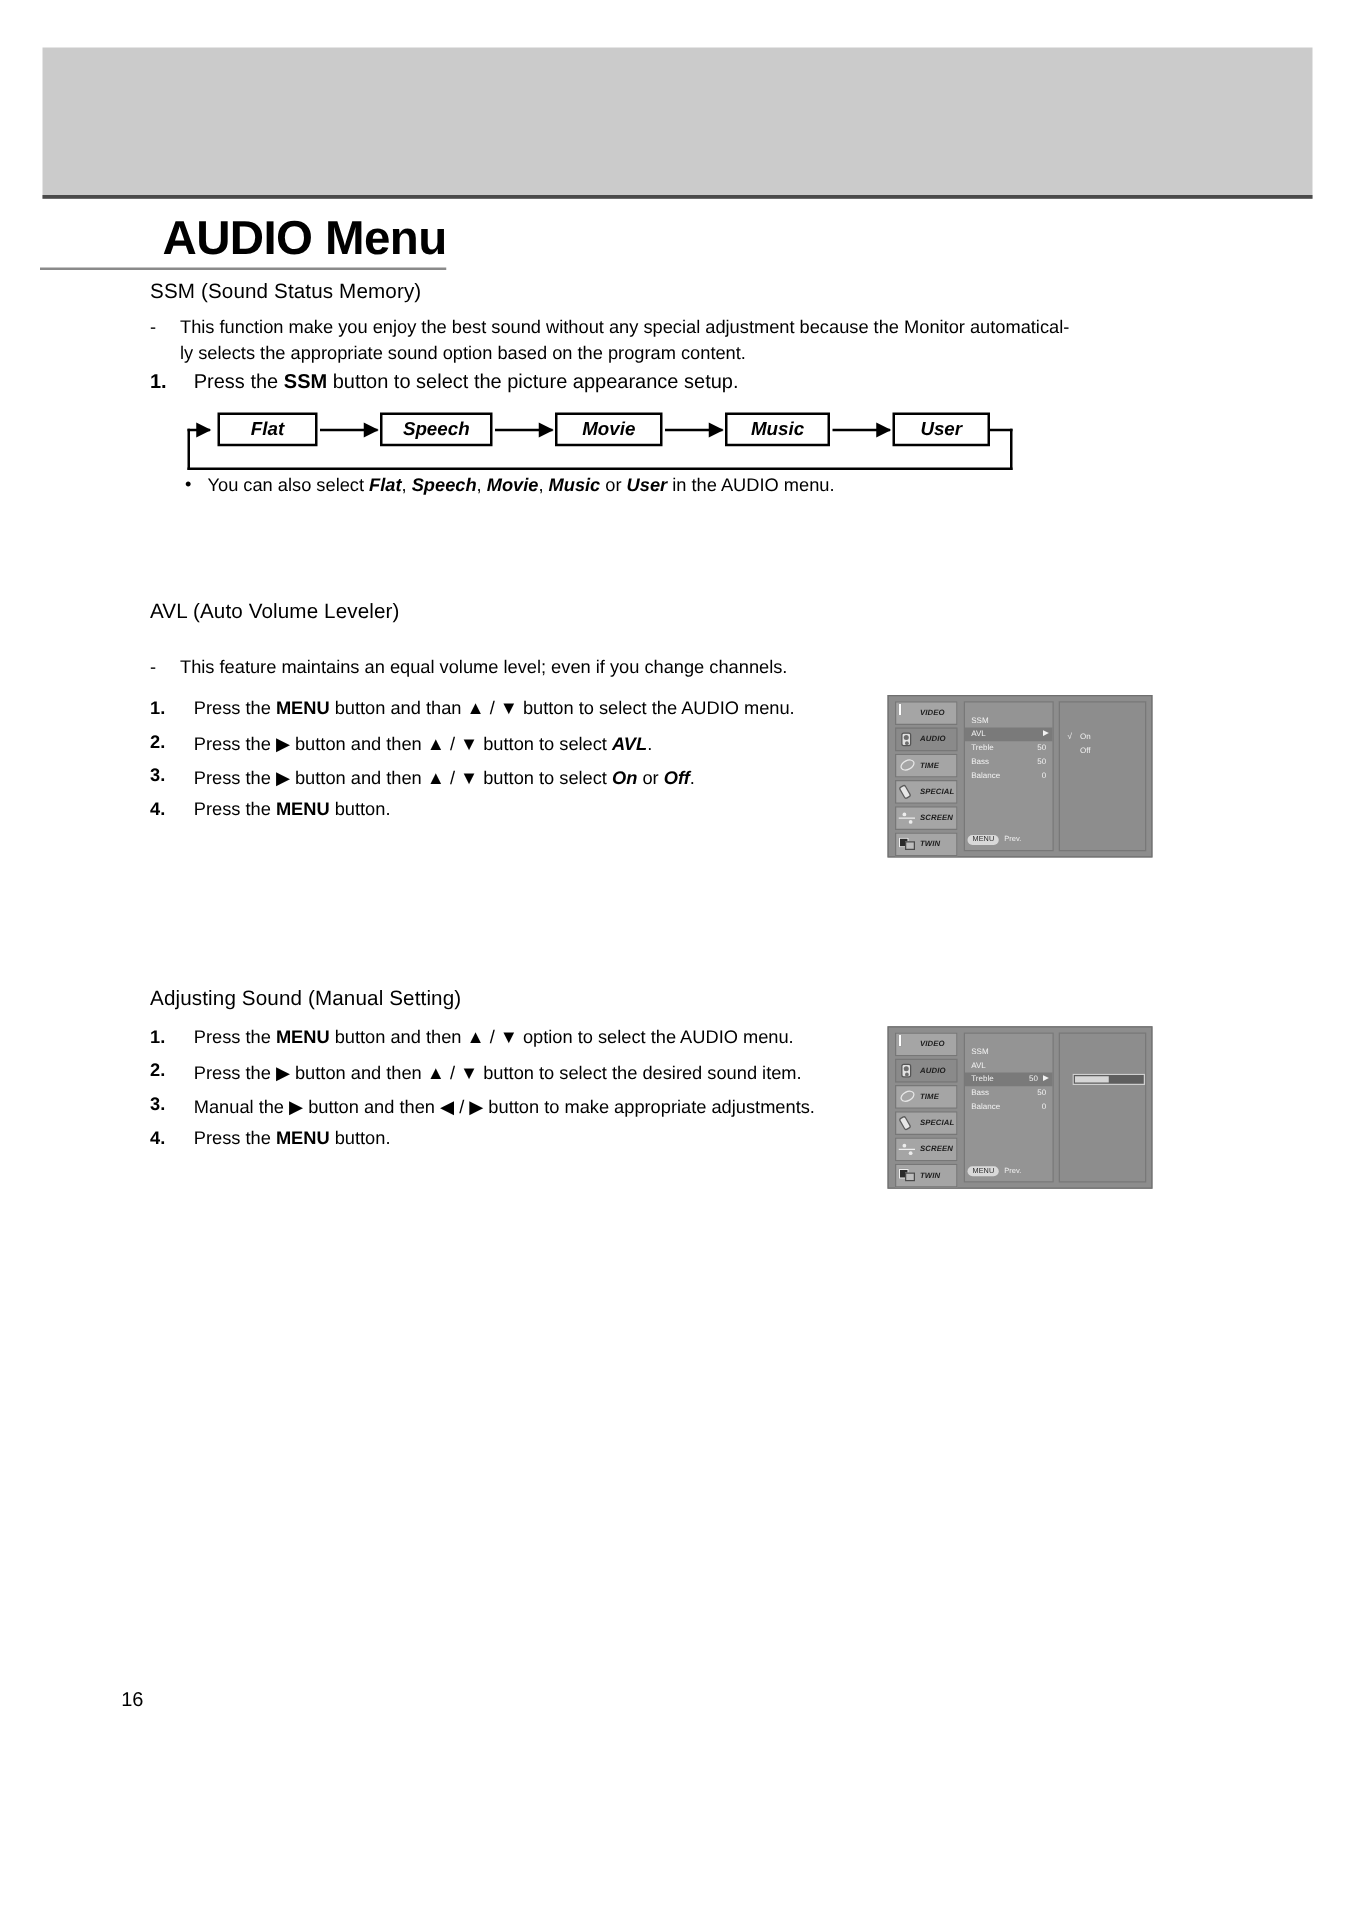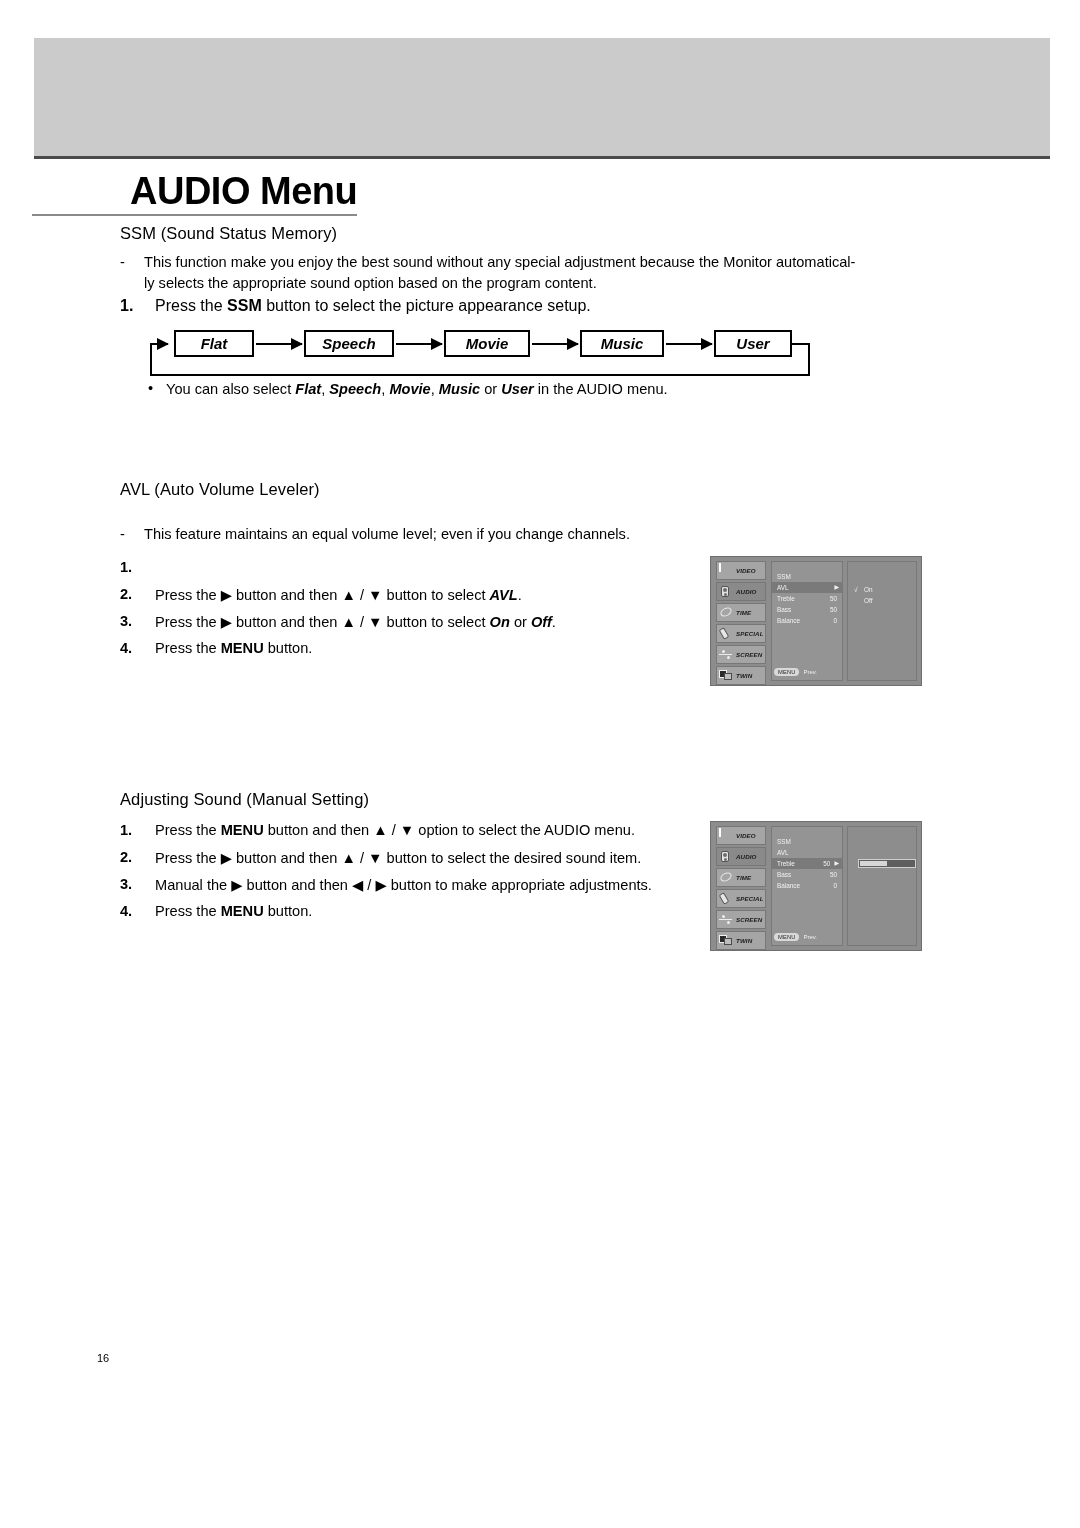--- a/index.html
+++ b/index.html
@@ -419,21 +419,21 @@
   .osd-slider-fill {
     height: 100%;
     background: #d6d6d6;
   }
 
   
   .page-number {
     position: absolute;
     left: 97px;
     top: 1352px;
-    font-size: 11px;
+    font-size: 16px;
   }
 </style>
 </head>
 <body>
 
 <div class="header-band"></div>
 
 <div class="page-title">AUDIO Menu</div>
 <div class="title-rule"></div>
 
@@ -481,20 +481,21 @@
 <div class="section-heading" id="avl-heading">AVL (Auto Volume Leveler)</div>
 
 <div class="dash-para" style="left:120px; top:524px; width:620px;">
   <span class="marker">-</span>
   <span class="txt">This feature maintains an equal volume level; even if you change channels.</span>
 </div>
 
 <div class="steps" style="left:120px; top:559px;">
   <div class="step">
     <span class="num">1.</span>
+    <span class="txt"><span>Press the </span><b>MENU</b><span> button and than ▲ / ▼ button to select the AUDIO menu.</span></span>
   </div>
   <div class="step">
     <span class="num">2.</span>
     <span class="txt"><span>Press the ▶ button and then ▲ / ▼ button to select </span><i>AVL</i><span>.</span></span>
   </div>
   <div class="step">
     <span class="num">3.</span>
     <span class="txt"><span>Press the ▶ button and then ▲ / ▼ button to select </span><i>On</i><span> or </span><i>Off</i><span>.</span></span>
   </div>
   <div class="step">

